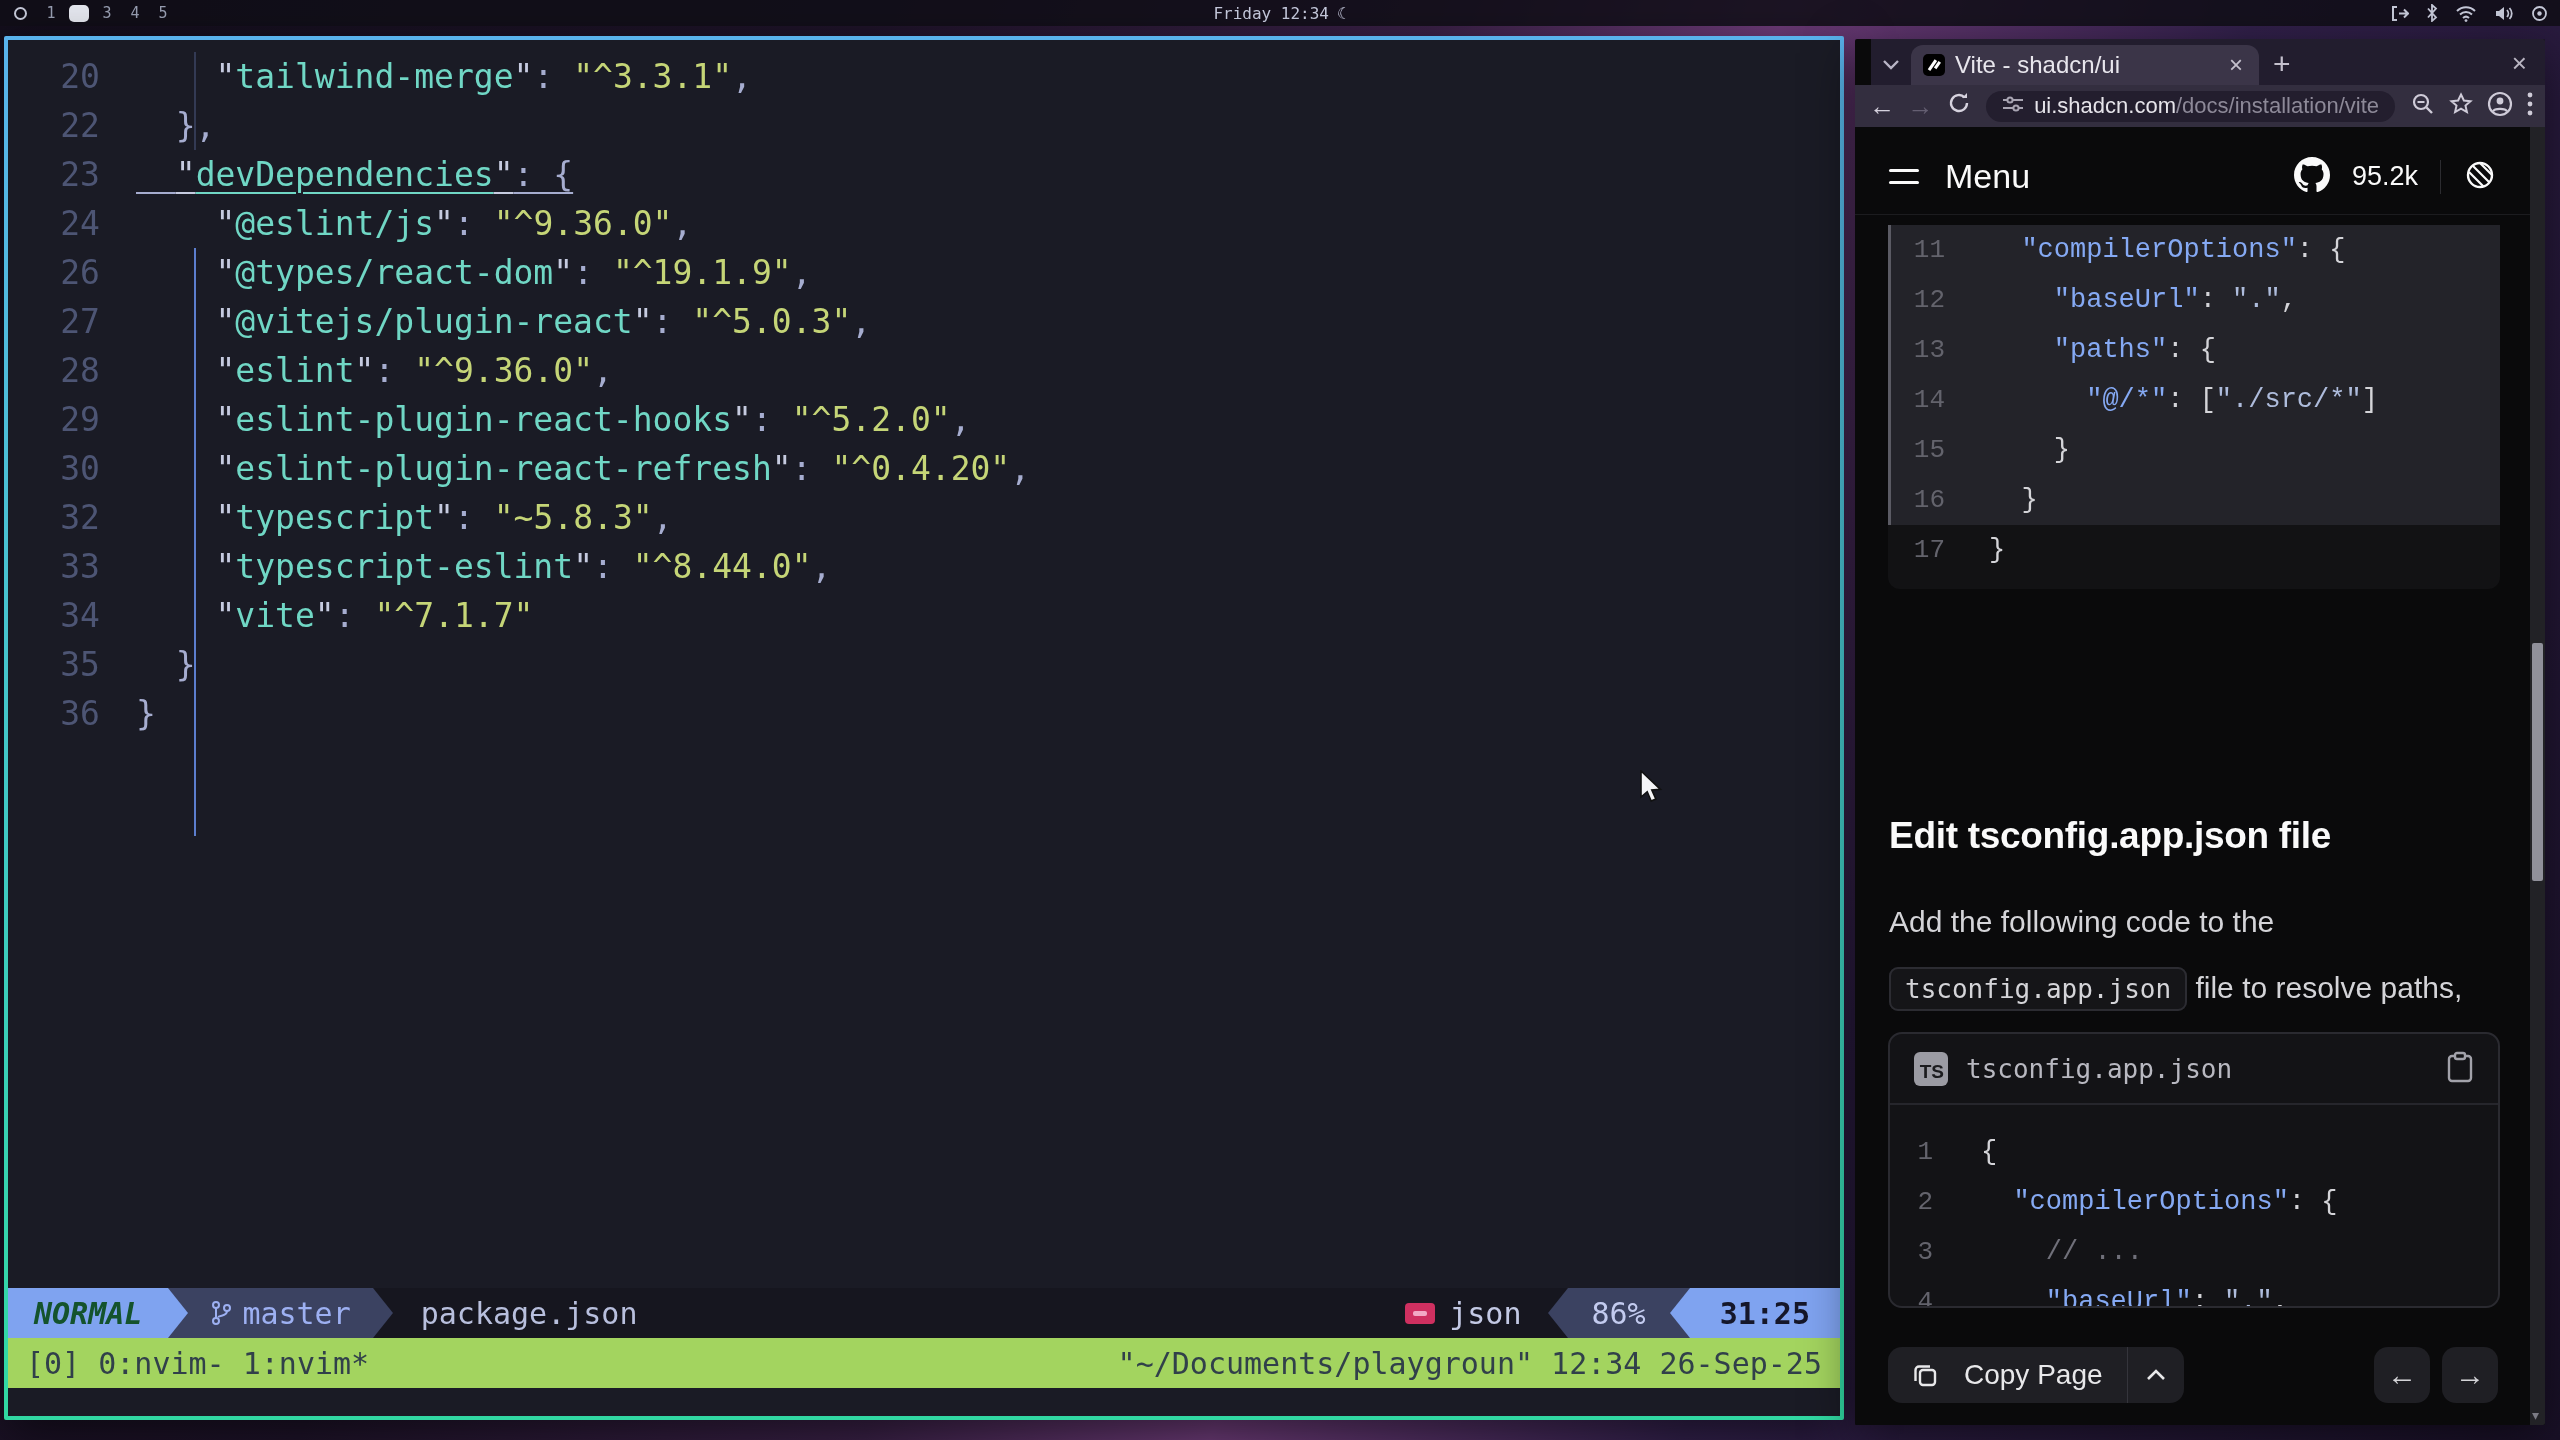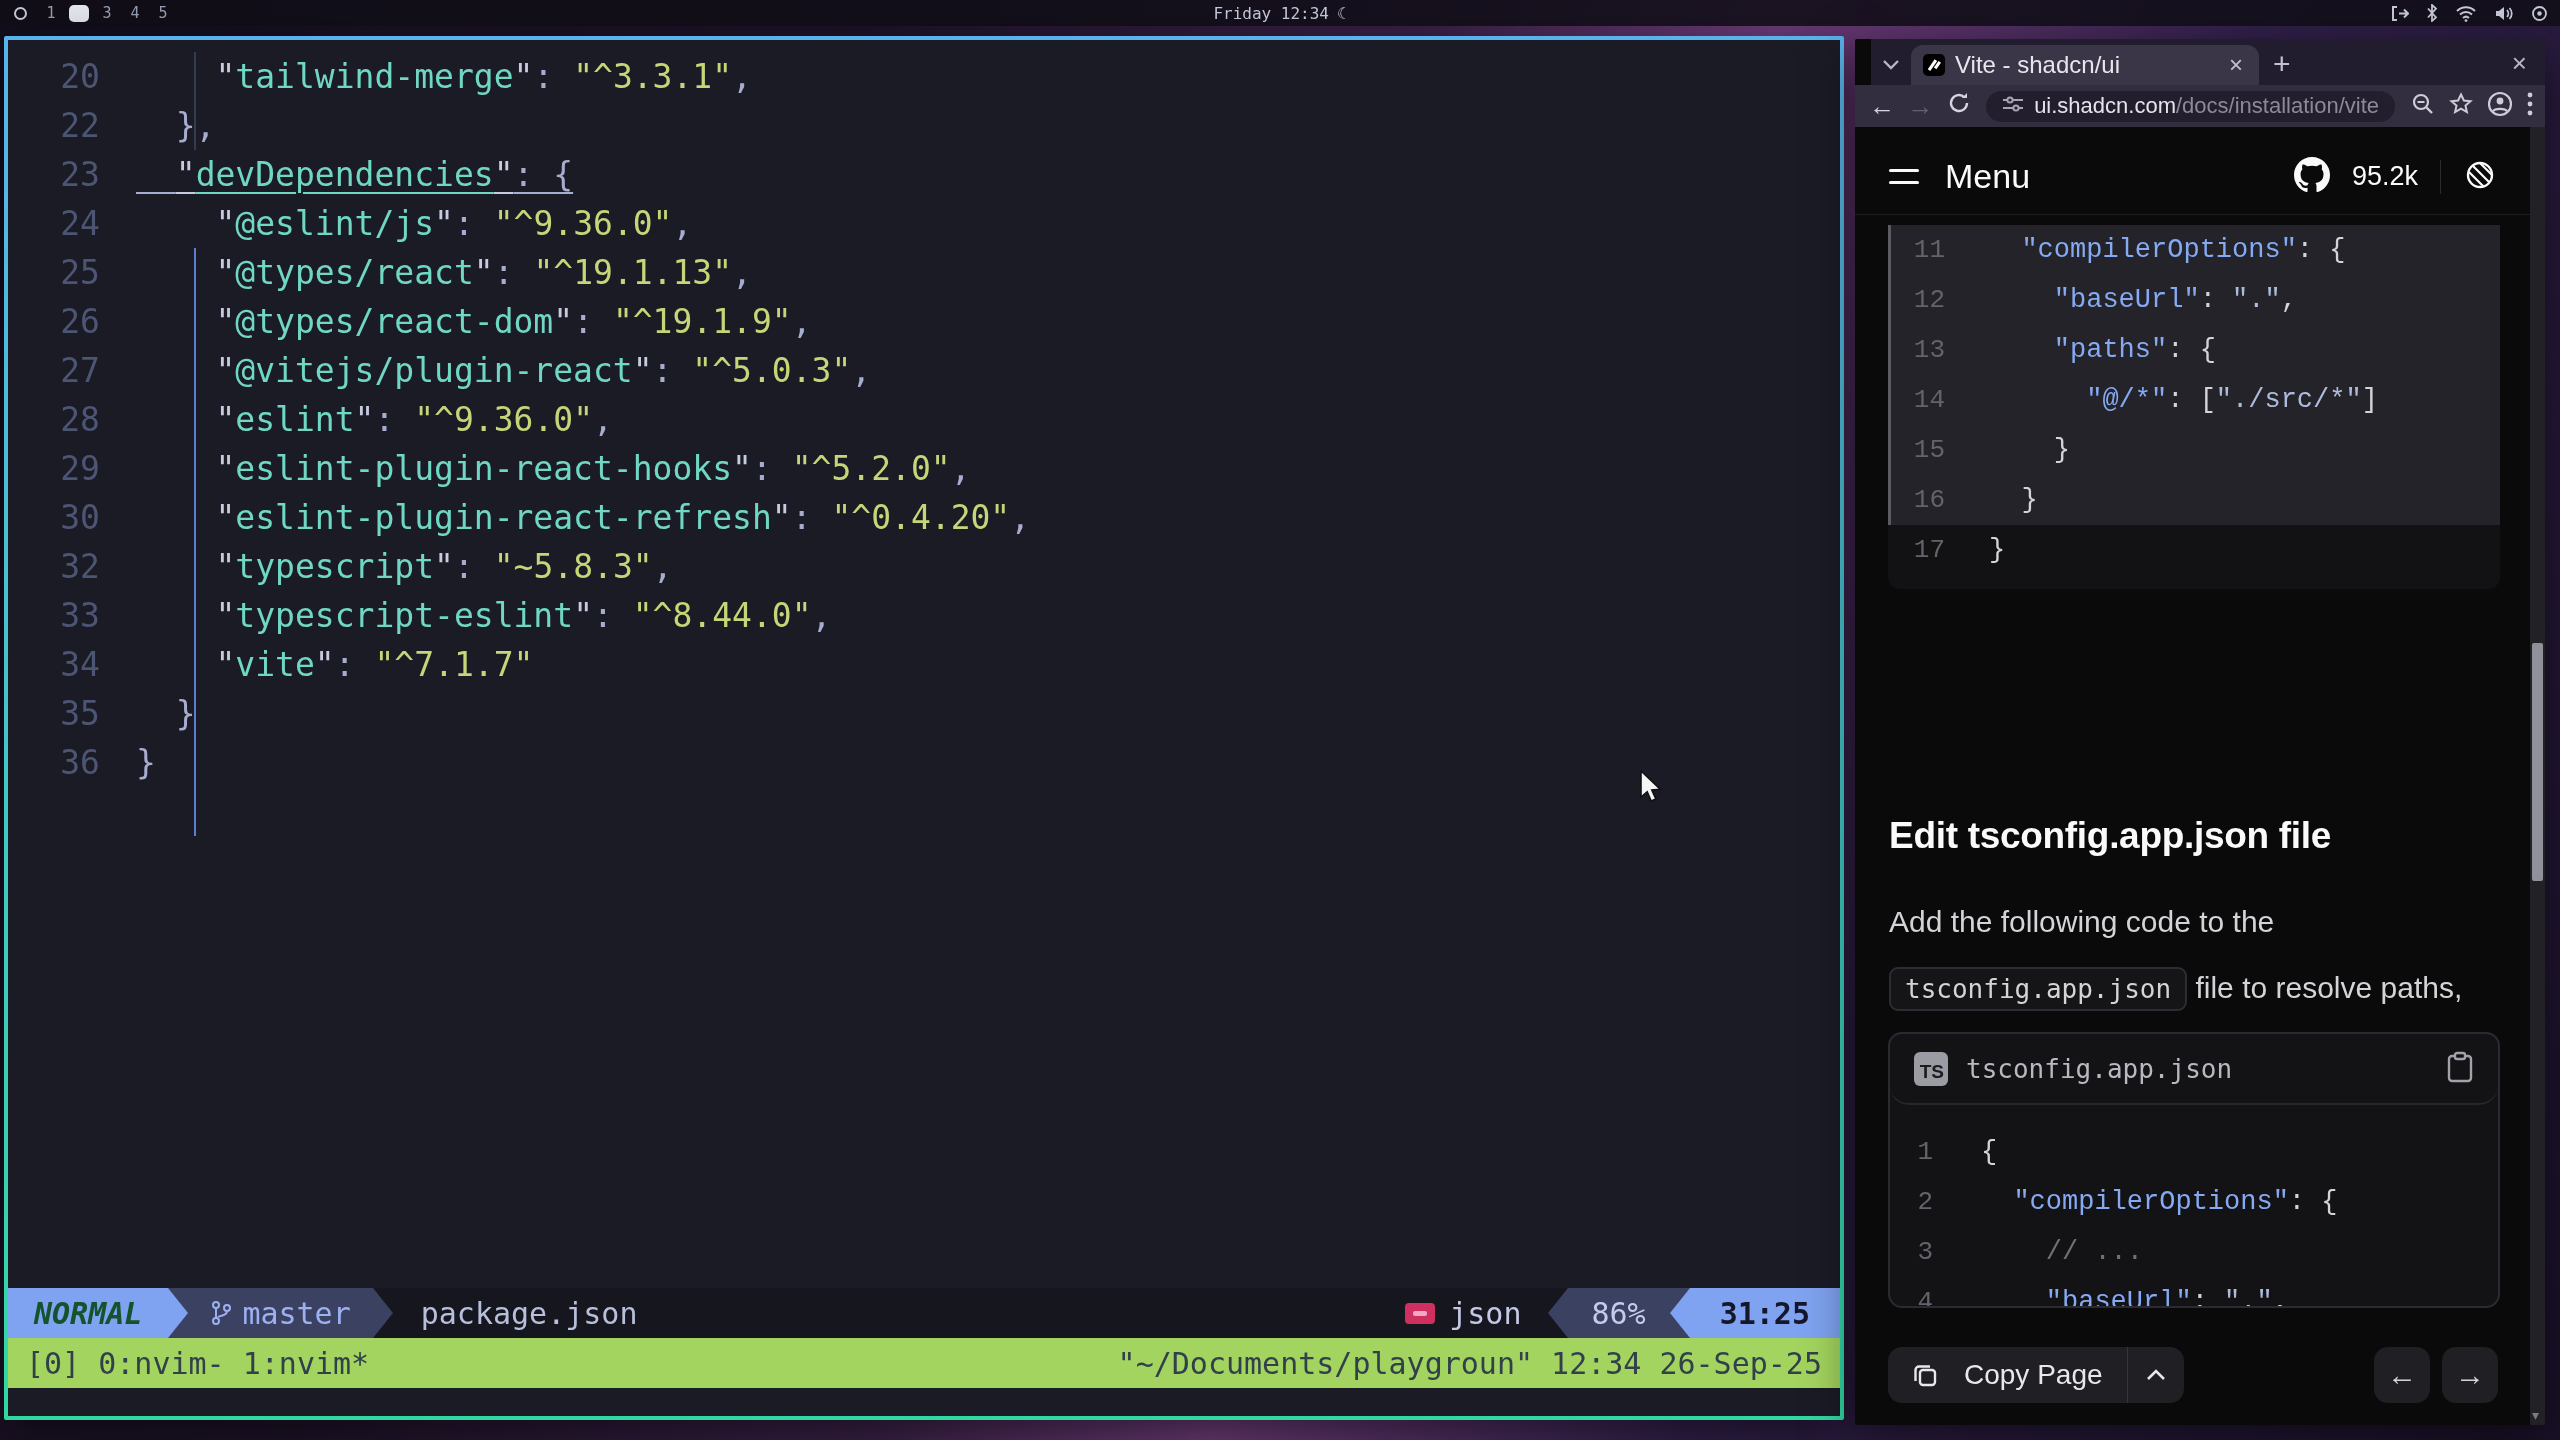--- a/index.html
+++ b/index.html
@@ -105,21 +105,21 @@
   .tk-bs { color:#aebcdc; }
   .tk-bc { color:#70707a; }
 
   .section-heading { position:absolute; left:34px; top:688px; color:#fafafa; font-size:37px; font-weight:600; letter-spacing:-0.3px; }
   .section-para { position:absolute; left:34px; top:762px; width:586px; color:#d4d4d8; font-size:30px; line-height:66px; }
   .inline-code { font-family:"DejaVu Sans Mono", monospace; font-size:26px; background:#151518; border:2px solid #2c2c32;
     border-radius:9px; padding:5px 14px; color:#d4d4d8; white-space:nowrap; }
 
   .codeblock-bottom { position:absolute; left:33px; top:905px; width:612px; height:276px; background:#131316;
     border:2px solid #2a2a30; border-radius:14px; overflow:hidden; }
-  .cbb-header { height:71px; display:flex; align-items:center; padding:0 24px; border-bottom:2px solid #26262c;border-radius:19px; }
+  .cbb-header { height:71px; display:flex; align-items:center; padding:0 24px; border-bottom:2px solid #26262c; }
   .ts-badge { width:34px; height:34px; background:#9b9ba3; color:#1c1c1f; border-radius:6px; font-weight:bold; font-size:19px;
     display:flex; align-items:flex-end; justify-content:flex-end; padding:3px 4px; }
   .cbb-filename { font-family:"DejaVu Sans Mono", monospace; font-size:26px; color:#b8b8c0; margin-left:18px; }
   .cbb-copy { margin-left:auto; }
   .cbb-code { padding-top:22px; }
   .codeblock-bottom .b-line .ln { width:40px; flex-basis:40px; margin-right:48px; }
 
   .page-footer { position:absolute; left:0; bottom:0; width:676px; height:100px; display:flex; align-items:center; padding:0 33px;
     background:linear-gradient(180deg, rgba(10,10,11,0) 0%, rgba(10,10,11,.95) 35%); }
   .copy-btn { height:56px; background:#1f1f24; border-radius:14px; display:flex; align-items:center; color:#e8e8ea; font-size:28px; }
@@ -190,21 +190,20 @@
 <div class="term-frame">
   <div class="term">
     <div class="vim-area">
       <div class="guide gray"></div>
       <div class="guide blue"></div>
       <div>
           <div class="v-line"><span class="ln">20</span><span class="lc"><span class="tk-sp">    </span><span class="tk-q">"</span><span class="tk-k">tailwind-merge</span><span class="tk-q">"</span><span class="tk-p">: </span><span class="tk-s">"^3.3.1"</span><span class="tk-p">,</span></span></div>
           <div class="v-line"><span class="ln">22</span><span class="lc"><span class="tk-sp">  </span><span class="tk-p">},</span></span></div>
           <div class="v-line uline"><span class="ln">23</span><span class="lc"><span class="tk-sp">  </span><span class="tk-q">"</span><span class="tk-k">devDependencies</span><span class="tk-q">"</span><span class="tk-p">: {</span></span></div>
           <div class="v-line"><span class="ln">24</span><span class="lc"><span class="tk-sp">    </span><span class="tk-q">"</span><span class="tk-k">@eslint/js</span><span class="tk-q">"</span><span class="tk-p">: </span><span class="tk-s">"^9.36.0"</span><span class="tk-p">,</span></span></div>
-          <div class="v-line"><span class="ln">25</span><span class="lc"><span class="tk-sp">    </span><span class="tk-q">"</span><span class="tk-k">@types/react</span><span class="tk-q">"</span><span class="tk-p">: </span><span class="tk-s">"^19.1.13"</span><span class="tk-p">,</span></span></div>
           <div class="v-line"><span class="ln">26</span><span class="lc"><span class="tk-sp">    </span><span class="tk-q">"</span><span class="tk-k">@types/react-dom</span><span class="tk-q">"</span><span class="tk-p">: </span><span class="tk-s">"^19.1.9"</span><span class="tk-p">,</span></span></div>
           <div class="v-line"><span class="ln">27</span><span class="lc"><span class="tk-sp">    </span><span class="tk-q">"</span><span class="tk-k">@vitejs/plugin-react</span><span class="tk-q">"</span><span class="tk-p">: </span><span class="tk-s">"^5.0.3"</span><span class="tk-p">,</span></span></div>
           <div class="v-line"><span class="ln">28</span><span class="lc"><span class="tk-sp">    </span><span class="tk-q">"</span><span class="tk-k">eslint</span><span class="tk-q">"</span><span class="tk-p">: </span><span class="tk-s">"^9.36.0"</span><span class="tk-p">,</span></span></div>
           <div class="v-line"><span class="ln">29</span><span class="lc"><span class="tk-sp">    </span><span class="tk-q">"</span><span class="tk-k">eslint-plugin-react-hooks</span><span class="tk-q">"</span><span class="tk-p">: </span><span class="tk-s">"^5.2.0"</span><span class="tk-p">,</span></span></div>
           <div class="v-line"><span class="ln">30</span><span class="lc"><span class="tk-sp">    </span><span class="tk-q">"</span><span class="tk-k">eslint-plugin-react-refresh</span><span class="tk-q">"</span><span class="tk-p">: </span><span class="tk-s">"^0.4.20"</span><span class="tk-p">,</span></span></div>
           <div class="v-line"><span class="ln">32</span><span class="lc"><span class="tk-sp">    </span><span class="tk-q">"</span><span class="tk-k">typescript</span><span class="tk-q">"</span><span class="tk-p">: </span><span class="tk-s">"~5.8.3"</span><span class="tk-p">,</span></span></div>
           <div class="v-line"><span class="ln">33</span><span class="lc"><span class="tk-sp">    </span><span class="tk-q">"</span><span class="tk-k">typescript-eslint</span><span class="tk-q">"</span><span class="tk-p">: </span><span class="tk-s">"^8.44.0"</span><span class="tk-p">,</span></span></div>
           <div class="v-line"><span class="ln">34</span><span class="lc"><span class="tk-sp">    </span><span class="tk-q">"</span><span class="tk-k">vite</span><span class="tk-q">"</span><span class="tk-p">: </span><span class="tk-s">"^7.1.7"</span></span></div>
           <div class="v-line"><span class="ln">35</span><span class="lc"><span class="tk-sp">  </span><span class="tk-p">}</span></span></div>
           <div class="v-line"><span class="ln">36</span><span class="lc"><span class="tk-p">}</span></span></div>

